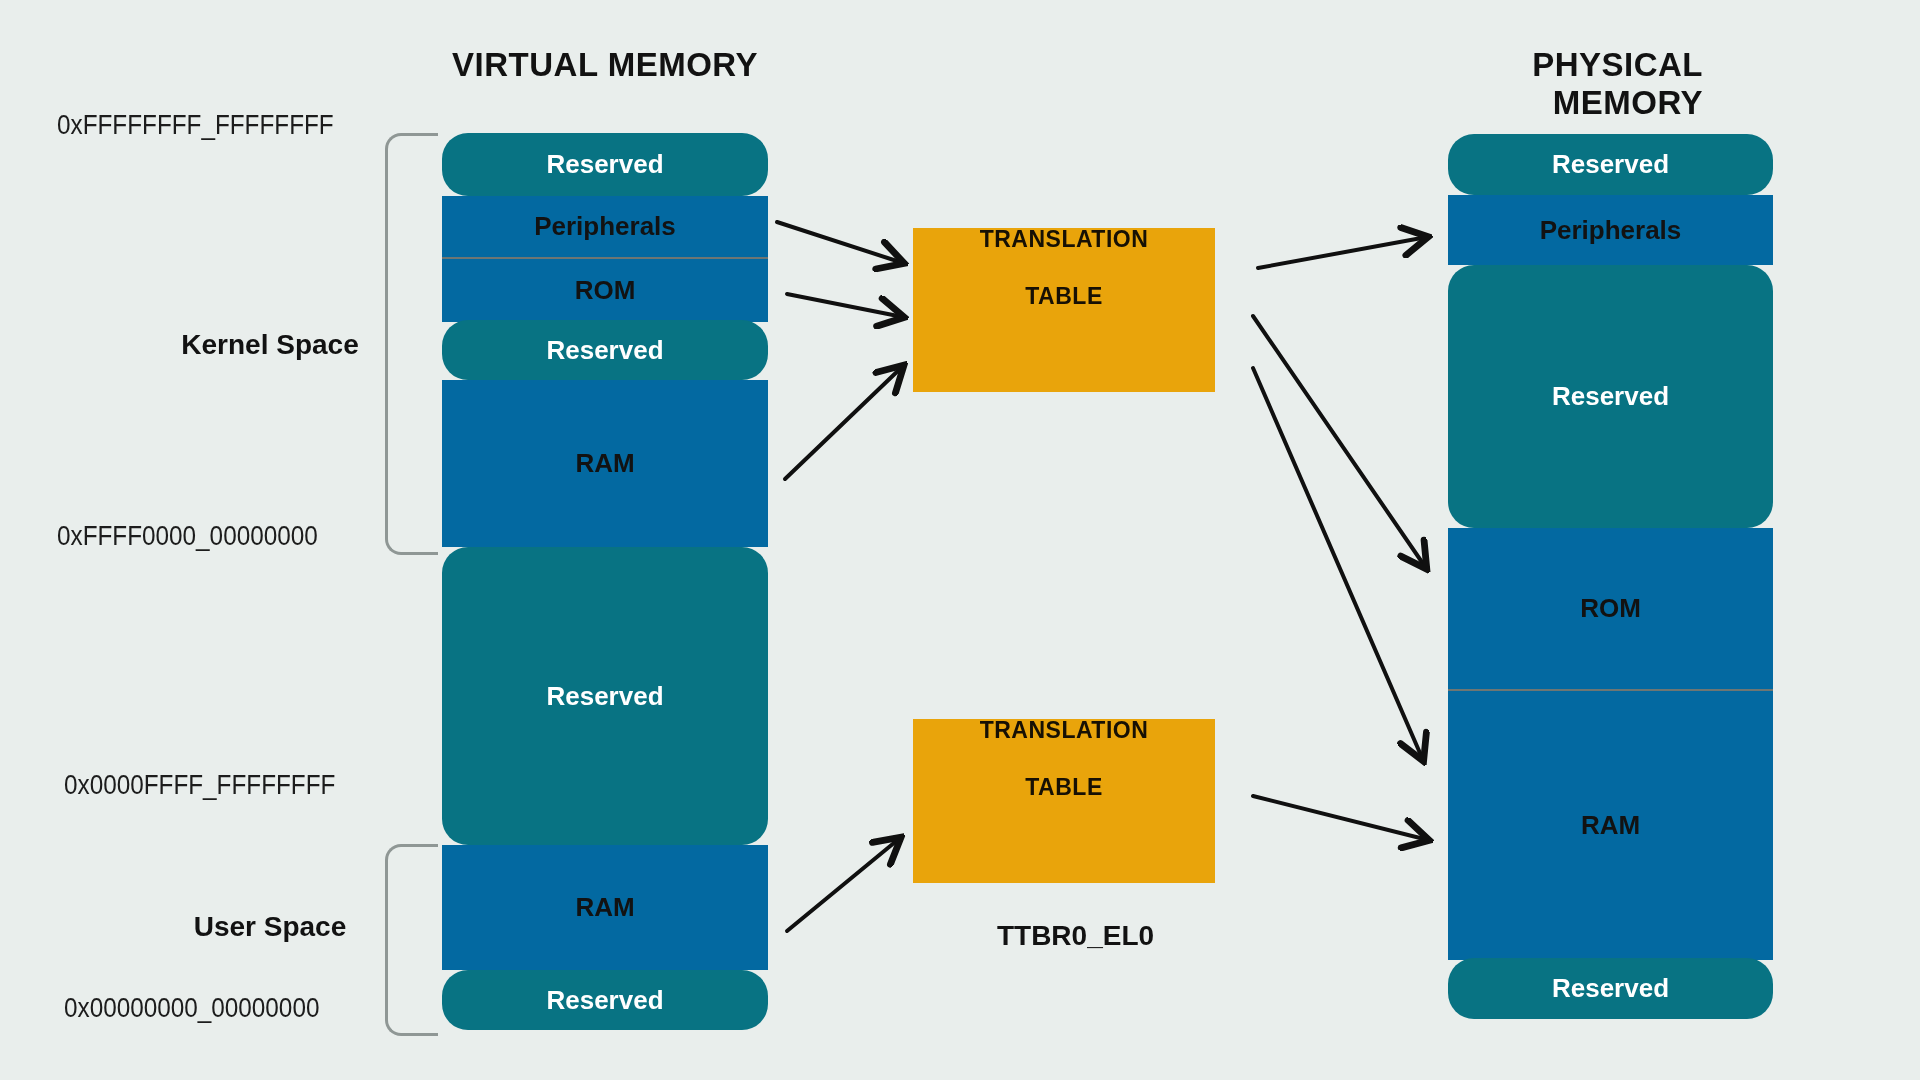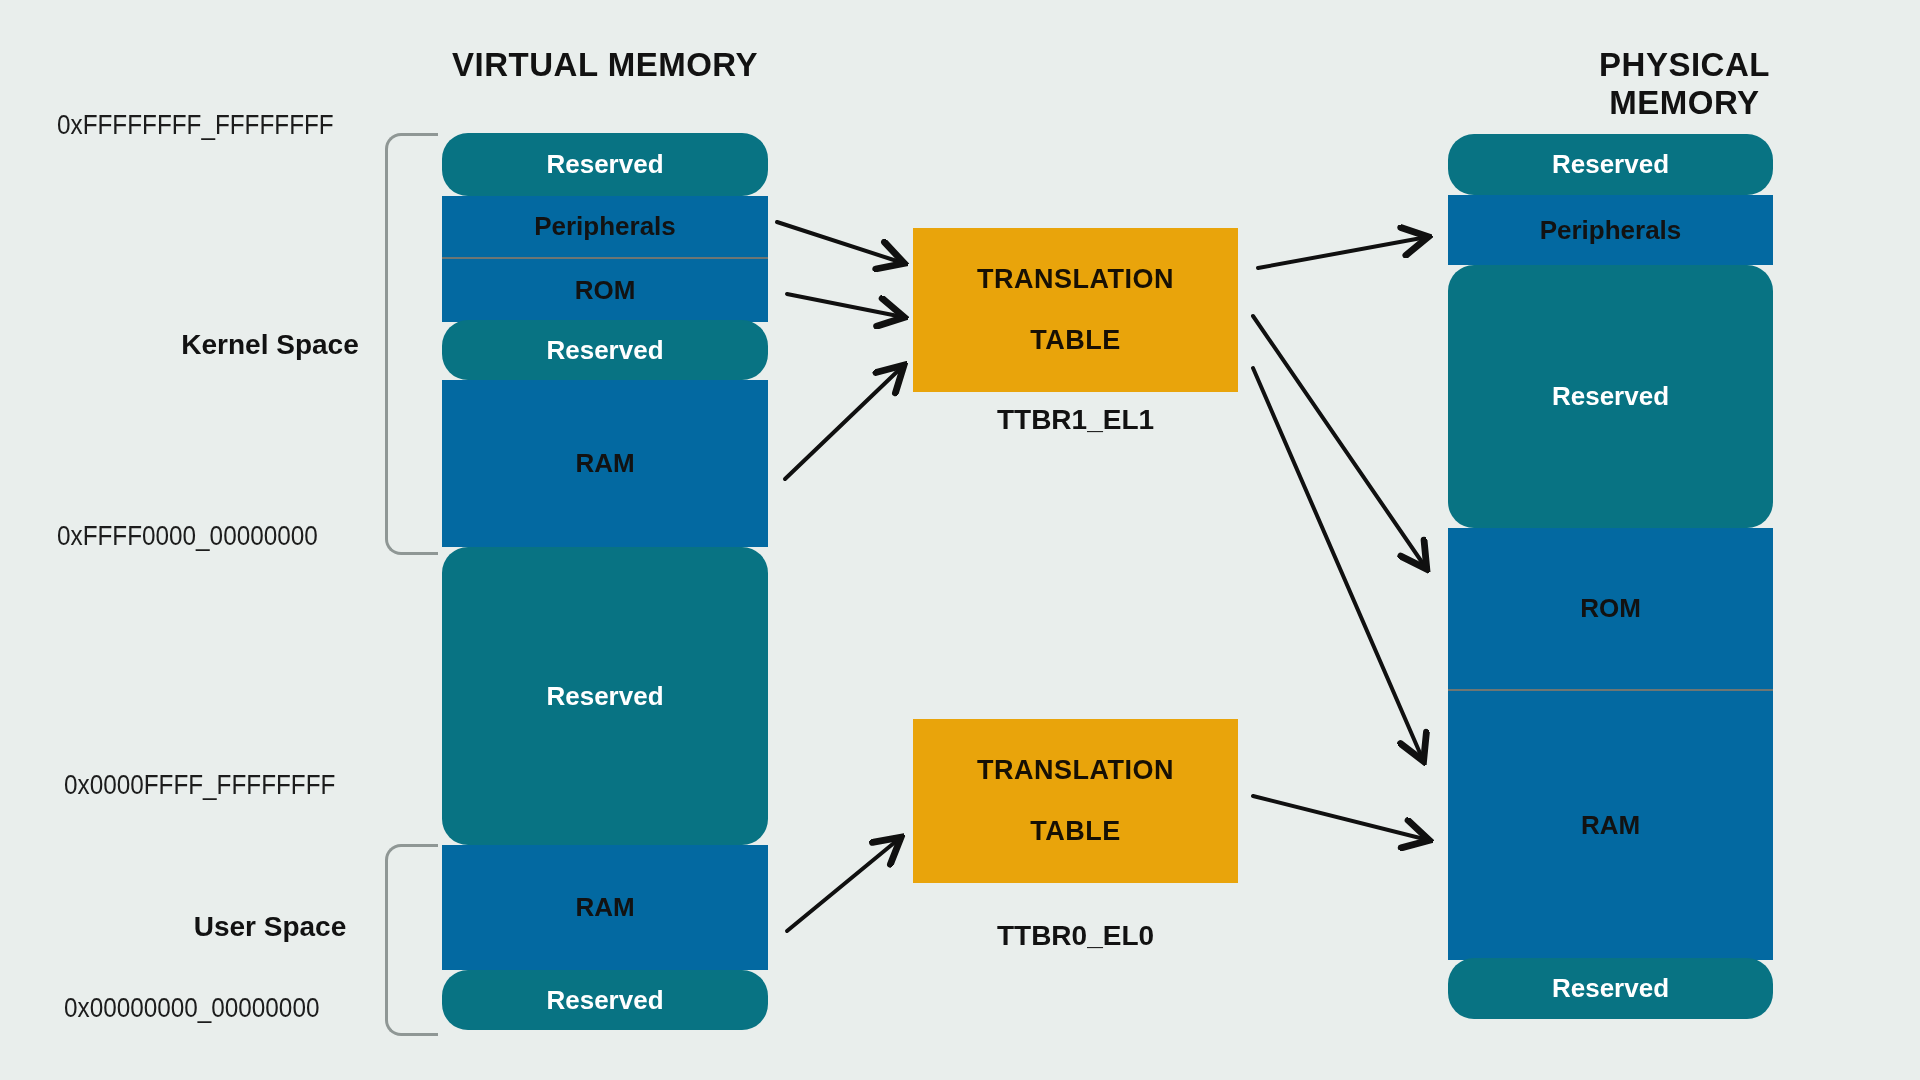--- a/index.html
+++ b/index.html
@@ -16,24 +16,24 @@
   .memcol { position:absolute; width:326px; }
   .seg {
     position:absolute; left:0; right:0;
     display:flex; align-items:center; justify-content:center;
     font-weight:bold; font-size:26px;
   }
   .seg.reserved { background:var(--teal,#087383); color:#FFFFFF;border-radius:26px; }
   .seg.plain    { background:#0369a1; color:#121212; }
   .divider-top  { border-top:2px solid var(--divider,#6E7673); }
   .ttable {
-    position:absolute; width:325px; height:164px;
+    position:absolute; width:302px; height:164px;
     background:var(--orange,#E9A40B);
-    display:flex; flex-direction:column; align-items:center; justify-content:center;
-    font-weight:bold; font-size:27px; color:#171004; letter-spacing:0.5px;
+    display:flex; flex-direction:column; align-items:center; 
+    font-weight:bold; font-size:23px; color:#171004; letter-spacing:0.5px;
   }
   .ttable .line { line-height:1.0; }
   .ttable .line + .line { margin-top:34px; }
   .tt-caption {
     position:absolute; width:325px; text-align:center;
     font-weight:bold; font-size:28px; color:#121212;
   }
   .addr {
     position:absolute; font-size:27px; color:#1C1C1C; white-space:nowrap;
     transform:scaleX(0.9); transform-origin:left center;
@@ -49,21 +49,21 @@
   }
   #arrow-layer { position:absolute; left:0; top:0; pointer-events:none; }
   #arrow-layer line { stroke:var(--arrow,#101010); stroke-width:4; stroke-linecap:round; }
 </style>
 </head>
 <body>
 
 <div class="canvas">
 
   <div class="col-title" style="left:442px; top:46px; width:326px;">VIRTUAL MEMORY</div>
-  <div class="col-title" style="left:1522px; top:46px; width:325px;">PHYSICAL MEMORY</div>
+  <div class="col-title" style="left:1378px; top:46px; width:325px;text-align:right;">PHYSICAL MEMORY</div>
 
   <div class="addr" style="left:57px;  top:110px;">0xFFFFFFFF_FFFFFFFF</div>
   <div class="addr" style="left:57px;  top:521px;">0xFFFF0000_00000000</div>
   <div class="addr" style="left:64px;  top:770px;">0x0000FFFF_FFFFFFFF</div>
   <div class="addr" style="left:64px;  top:993px;">0x00000000_00000000</div>
 
   <div class="space-label" style="left:140px; top:911px;">User Space</div>
   <div class="space-label" style="left:140px; top:329px;">Kernel Space</div>
 
   <div class="bracket" style="left:385px; top:133px; height:416px;"></div>
@@ -86,21 +86,20 @@
     <div class="seg reserved" style="top:131px; height:263px;">Reserved</div>
     <div class="seg plain" style="top:394px; height:161px;">ROM</div>
     <div class="seg plain divider-top" style="top:555px; height:269px;">RAM</div>
     <div class="seg reserved" style="top:824px; height:61px;">Reserved</div>
   </div>
 
   <div class="ttable" style="left:913px; top:228px;">
     <div class="line">TRANSLATION</div>
     <div class="line">TABLE</div>
   </div>
-  <div class="tt-caption" style="left:913px; top:404px;">TTBR1_EL1</div>
 
   <div class="ttable" style="left:913px; top:719px;">
     <div class="line">TRANSLATION</div>
     <div class="line">TABLE</div>
   </div>
   <div class="tt-caption" style="left:913px; top:920px;">TTBR0_EL0</div>
 
   <svg id="arrow-layer" width="1920" height="1080" viewBox="0 0 1920 1080">
     <defs>
       <marker id="arrowhead" viewBox="0 0 12 12" refX="10" refY="6" markerWidth="8.5" markerHeight="8.5" orient="auto">

